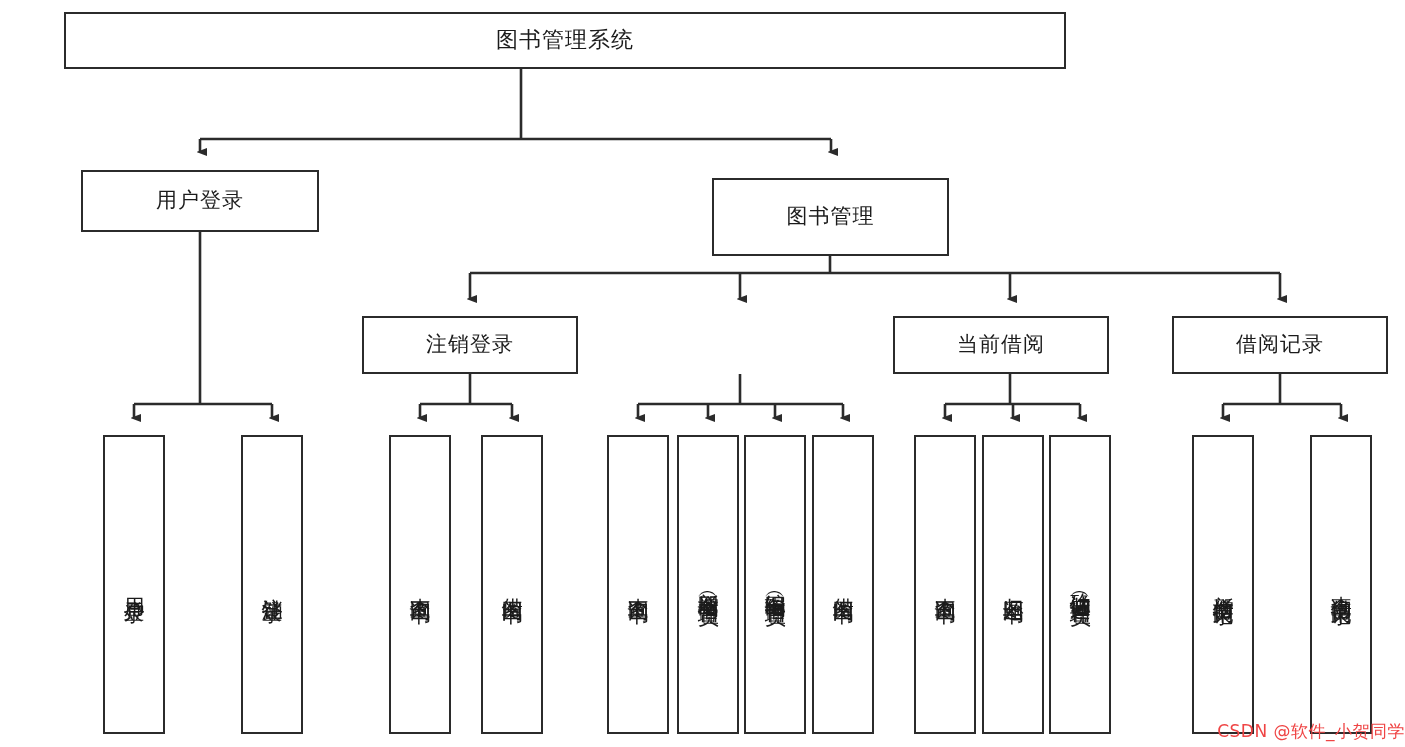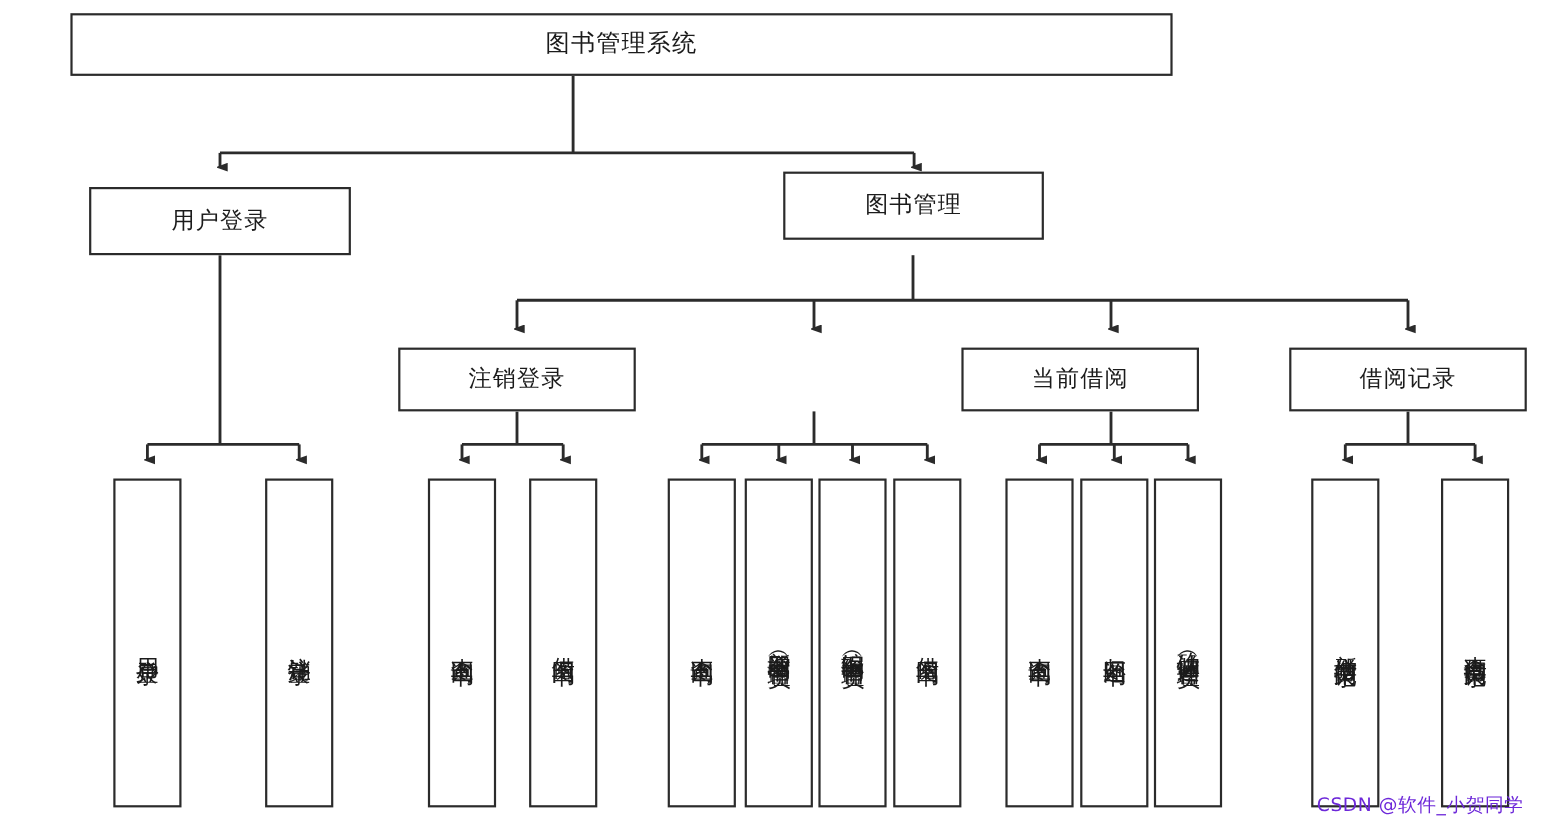--- a/index.html
+++ b/index.html
@@ -57,24 +57,24 @@
     writing-mode: vertical-rl;
     text-orientation: upright;
     display: block;
     max-height: 100%;
   }
   .root-box {
     font-size: 22px;
   }
   #watermark {
     position: absolute;
-    right: 20px;
+    right: 0;
     bottom: 4px;
     font-size: 17px;
-    color: #6d28d9;
+    color: #ef4444;
     letter-spacing: 0.5px;
     white-space: nowrap;
     pointer-events: none;
   }
 </style>
 </head>
 <body>
 
 <div id="diagram-root">
 
@@ -129,28 +129,28 @@
     </g>
   </svg>
 
   <div class="node-box node-h root-box" style="left:20px;top:12px;width:1002px;height:57px;margin-left:44px;">
     <span>图书管理系统</span>
   </div>
 
   <div class="node-box node-h" style="left:81px;top:170px;width:238px;height:62px;">
     <span>用户登录</span>
   </div>
-  <div class="node-box node-h" style="left:712px;top:156px;width:237px;height:62px;text-align:right;">
+  <div class="node-box node-h" style="left:712px;top:178px;width:237px;height:78px;text-align:right;">
     <span>图书管理</span>
   </div>
 
   <div class="node-box node-h" style="left:362px;top:316px;width:216px;height:58px;">
     <span>注销登录</span>
   </div>
-  <div class="node-box node-h" style="left:874px;top:316px;width:216px;height:58px;">
+  <div class="node-box node-h" style="left:893px;top:316px;width:216px;height:58px;">
     <span>当前借阅</span>
   </div>
   <div class="node-box node-h" style="left:1172px;top:316px;width:216px;height:58px;">
     <span>借阅记录</span>
   </div>
 
   <div class="node-box node-v" style="left:103px;top:435px;width:62px;height:299px;">
     <span>用户登录</span>
   </div>
   <div class="node-box node-v" style="left:241px;top:435px;width:62px;height:299px;">

